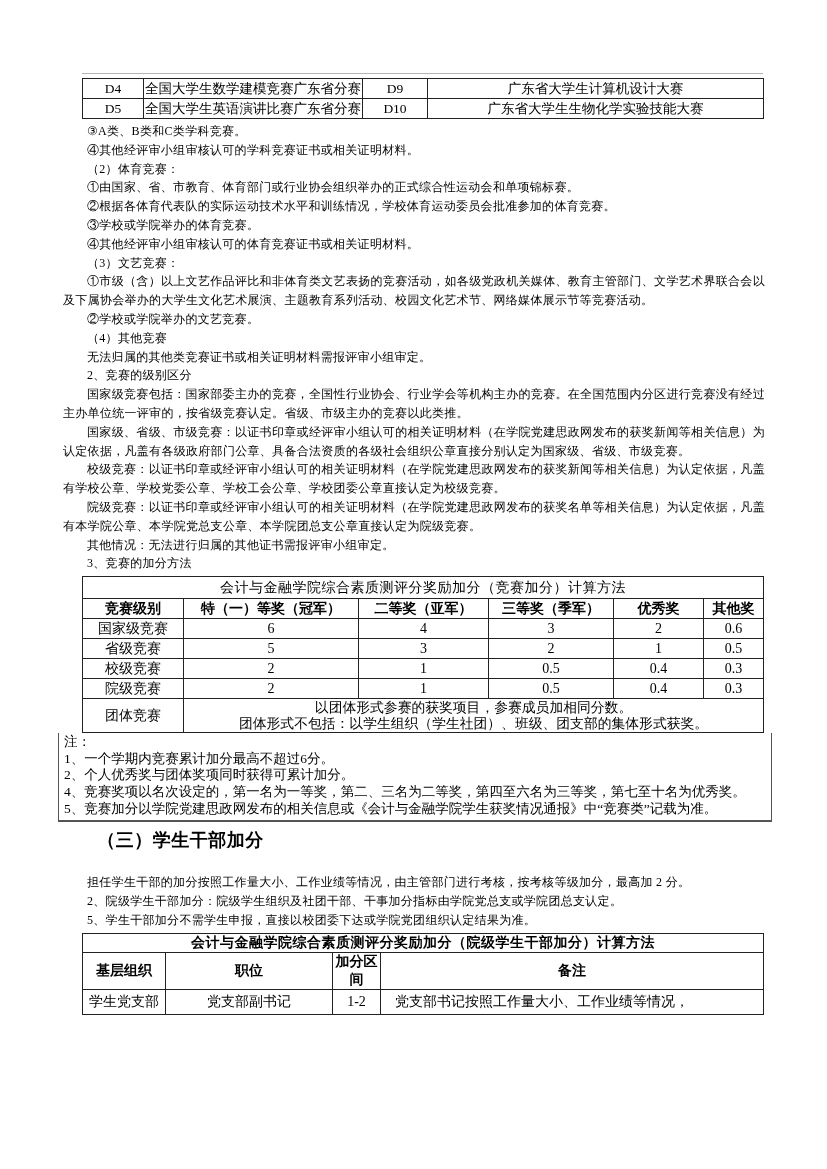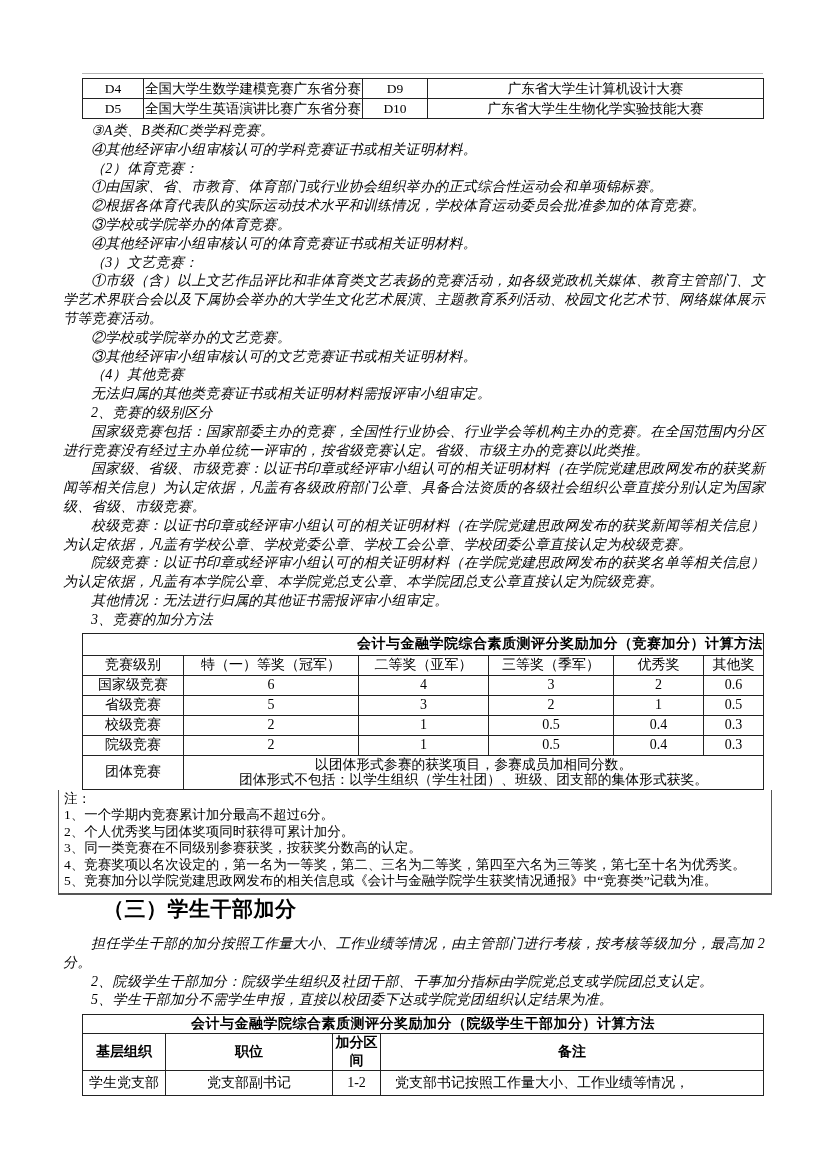--- a/index.html
+++ b/index.html
@@ -27,52 +27,53 @@
   .code-table td {
     border:1px solid #222;
     height:20px; text-align:center; vertical-align:middle;
     font-size:13.5px; white-space:nowrap; overflow:hidden;
   }
   .code-table { border:1.5px solid #222; }
 
   
   .body-text { margin-top:3px; }
   .body-text p, .cadre-text p {
-    font-size:14px; line-height:18.8px; letter-spacing:0.3px;
-    text-indent:2em; text-align:justify;font-style:italic;
+    font-size:12px; line-height:18.8px; letter-spacing:0.3px;
+    text-indent:2em; text-align:justify;
   }
 
   
   .score-table { width:681px; margin:3px 0 0 19px; border:1.5px solid #222; }
   .score-table td, .score-table th {
     border:1px solid #222; text-align:center; vertical-align:middle;
     font-size:14px; height:20px; font-weight:normal;
   }
-  .score-table .title-cell { font-weight:bold; height:22px; letter-spacing:0.5px;text-align:right; }
-  .score-table th { font-weight:normal;margin-left:24px; }
+  .score-table .title-cell { font-weight:normal; height:22px; letter-spacing:0.5px; }
+  .score-table th { font-weight:bold;margin-left:24px; }
   .score-table .group-label { height:31px; }
   .score-table .group-cell { line-height:15.5px; font-size:13.8px; padding:1px 0; }
 
   
   .notes-box {
     width:714px; margin-left:-5px;
     border-left:1px solid #555; border-right:1px solid #555; border-bottom:2px solid #555;
     padding:1px 6px 3px 5px;
   }
   .notes-box p {
     font-size:13.5px; line-height:16.6px; letter-spacing:0;
     text-indent:0; text-align:left; white-space:nowrap; overflow:hidden;
   }
 
   
   .cadre-heading {
-    font-size:21px; font-weight:bold; letter-spacing:0.5px;
+    margin-top:6px;
+    font-size:18px; font-weight:bold; letter-spacing:0.5px;
     text-indent:1.9em;
   }
-  .cadre-text { margin-top:12px; }
+  .cadre-text { margin-top:21px; }
 
   
   .cadre-table { width:681px; margin:4px 0 0 19px; border:1.5px solid #222; }
   .cadre-table td, .cadre-table th {
     border:1px solid #222; text-align:center; vertical-align:middle;
     font-size:14px; font-weight:normal;
   }
   .cadre-table .title-cell { font-weight:bold; height:18px; letter-spacing:0.5px;font-family:Liberation Mono, monospace; }
   .cadre-table th { font-weight:bold; height:22px; }
   .cadre-table .data-row td { height:25px; }
@@ -112,21 +113,20 @@
     <p>③A类、B类和C类学科竞赛。</p>
     <p>④其他经评审小组审核认可的学科竞赛证书或相关证明材料。</p>
     <p>（2）体育竞赛：</p>
     <p>①由国家、省、市教育、体育部门或行业协会组织举办的正式综合性运动会和单项锦标赛。</p>
     <p>②根据各体育代表队的实际运动技术水平和训练情况，学校体育运动委员会批准参加的体育竞赛。</p>
     <p>③学校或学院举办的体育竞赛。</p>
     <p>④其他经评审小组审核认可的体育竞赛证书或相关证明材料。</p>
     <p>（3）文艺竞赛：</p>
     <p>①市级（含）以上文艺作品评比和非体育类文艺表扬的竞赛活动，如各级党政机关媒体、教育主管部门、文学艺术界联合会以及下属协会举办的大学生文化艺术展演、主题教育系列活动、校园文化艺术节、网络媒体展示节等竞赛活动。</p>
     <p>②学校或学院举办的文艺竞赛。</p>
-    <p>③其他经评审小组审核认可的文艺竞赛证书或相关证明材料。</p>
     <p>（4）其他竞赛</p>
     <p>无法归属的其他类竞赛证书或相关证明材料需报评审小组审定。</p>
     <p>2、竞赛的级别区分</p>
     <p>国家级竞赛包括：国家部委主办的竞赛，全国性行业协会、行业学会等机构主办的竞赛。在全国范围内分区进行竞赛没有经过主办单位统一评审的，按省级竞赛认定。省级、市级主办的竞赛以此类推。</p>
     <p>国家级、省级、市级竞赛：以证书印章或经评审小组认可的相关证明材料（在学院党建思政网发布的获奖新闻等相关信息）为认定依据，凡盖有各级政府部门公章、具备合法资质的各级社会组织公章直接分别认定为国家级、省级、市级竞赛。</p>
     <p>校级竞赛：以证书印章或经评审小组认可的相关证明材料（在学院党建思政网发布的获奖新闻等相关信息）为认定依据，凡盖有学校公章、学校党委公章、学校工会公章、学校团委公章直接认定为校级竞赛。</p>
     <p>院级竞赛：以证书印章或经评审小组认可的相关证明材料（在学院党建思政网发布的获奖名单等相关信息）为认定依据，凡盖有本学院公章、本学院党总支公章、本学院团总支公章直接认定为院级竞赛。</p>
     <p>其他情况：无法进行归属的其他证书需报评审小组审定。</p>
     <p>3、竞赛的加分方法</p>
   </div>
@@ -191,21 +191,20 @@
         <div>团体形式不包括：以学生组织（学生社团）、班级、团支部的集体形式获奖。</div>
       </td>
     </tr>
   </tbody>
     </table>
 
   <div class="notes-box">
     <p>注：</p>
     <p>1、一个学期内竞赛累计加分最高不超过6分。</p>
     <p>2、个人优秀奖与团体奖项同时获得可累计加分。</p>
-    <p>3、同一类竞赛在不同级别参赛获奖，按获奖分数高的认定。</p>
     <p>4、竞赛奖项以名次设定的，第一名为一等奖，第二、三名为二等奖，第四至六名为三等奖，第七至十名为优秀奖。</p>
     <p>5、竞赛加分以学院党建思政网发布的相关信息或《会计与金融学院学生获奖情况通报》中“竞赛类”记载为准。</p>
   </div>
 
   <div class="cadre-heading">（三）学生干部加分</div>
   <div class="cadre-text">
     <p>担任学生干部的加分按照工作量大小、工作业绩等情况，由主管部门进行考核，按考核等级加分，最高加 2 分。</p>
     <p>2、院级学生干部加分：院级学生组织及社团干部、干事加分指标由学院党总支或学院团总支认定。</p>
     <p>5、学生干部加分不需学生申报，直接以校团委下达或学院党团组织认定结果为准。</p>
   </div>

